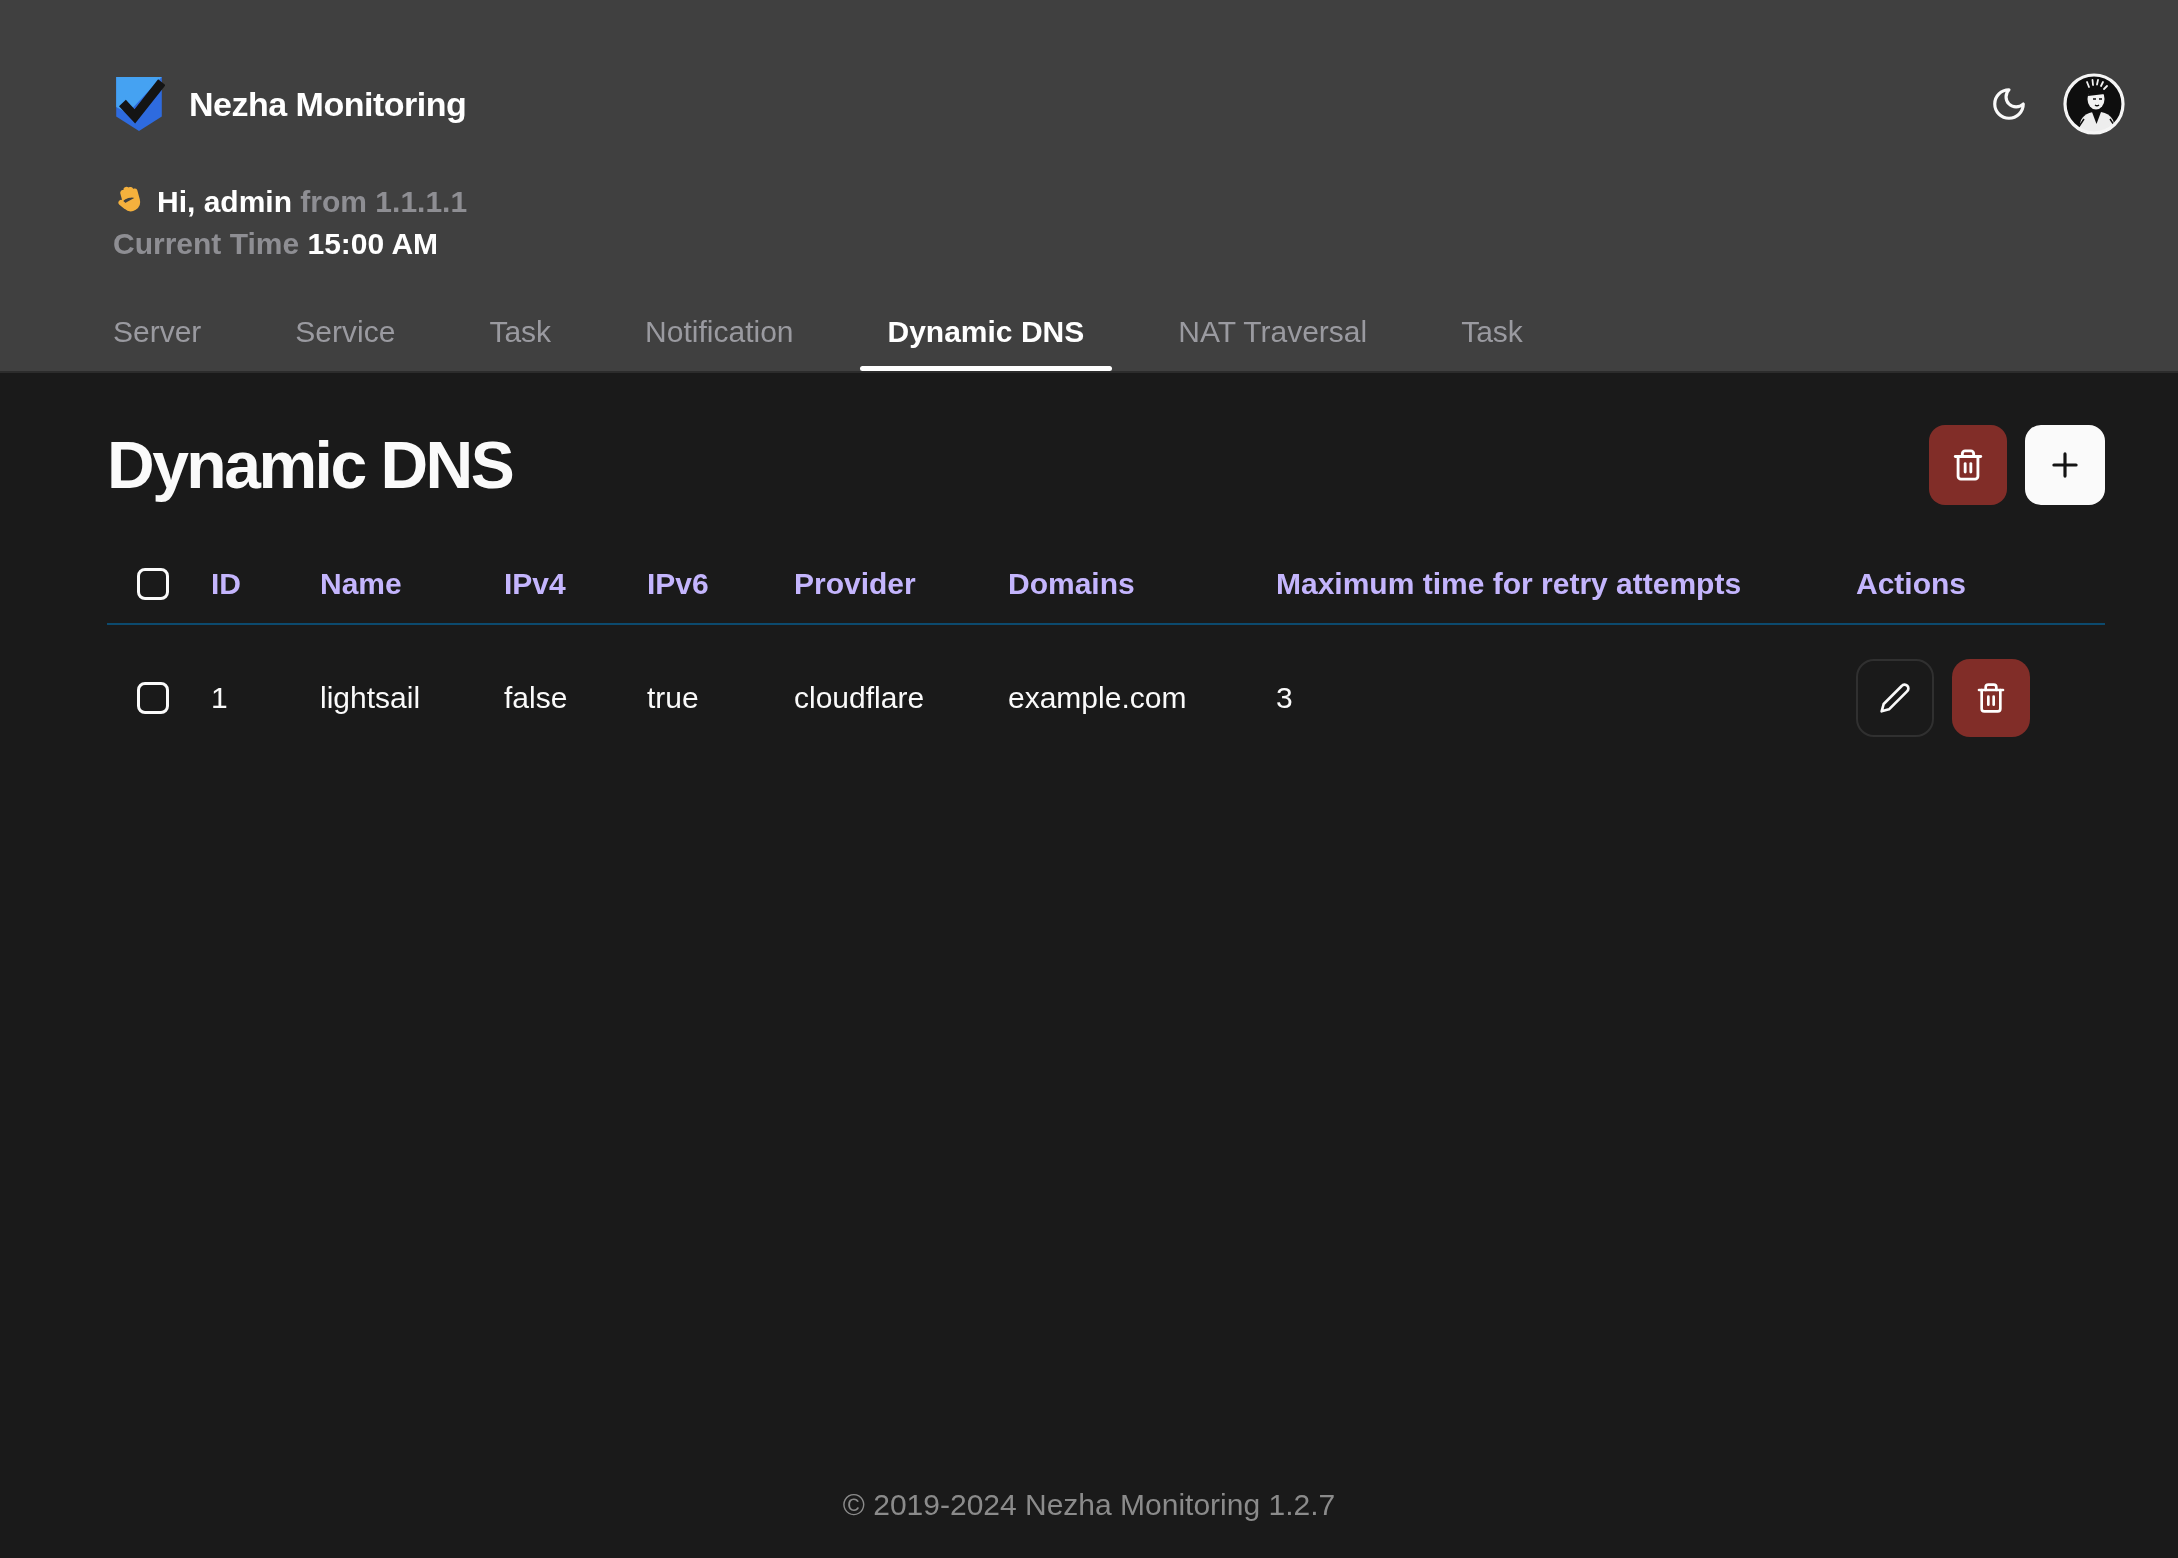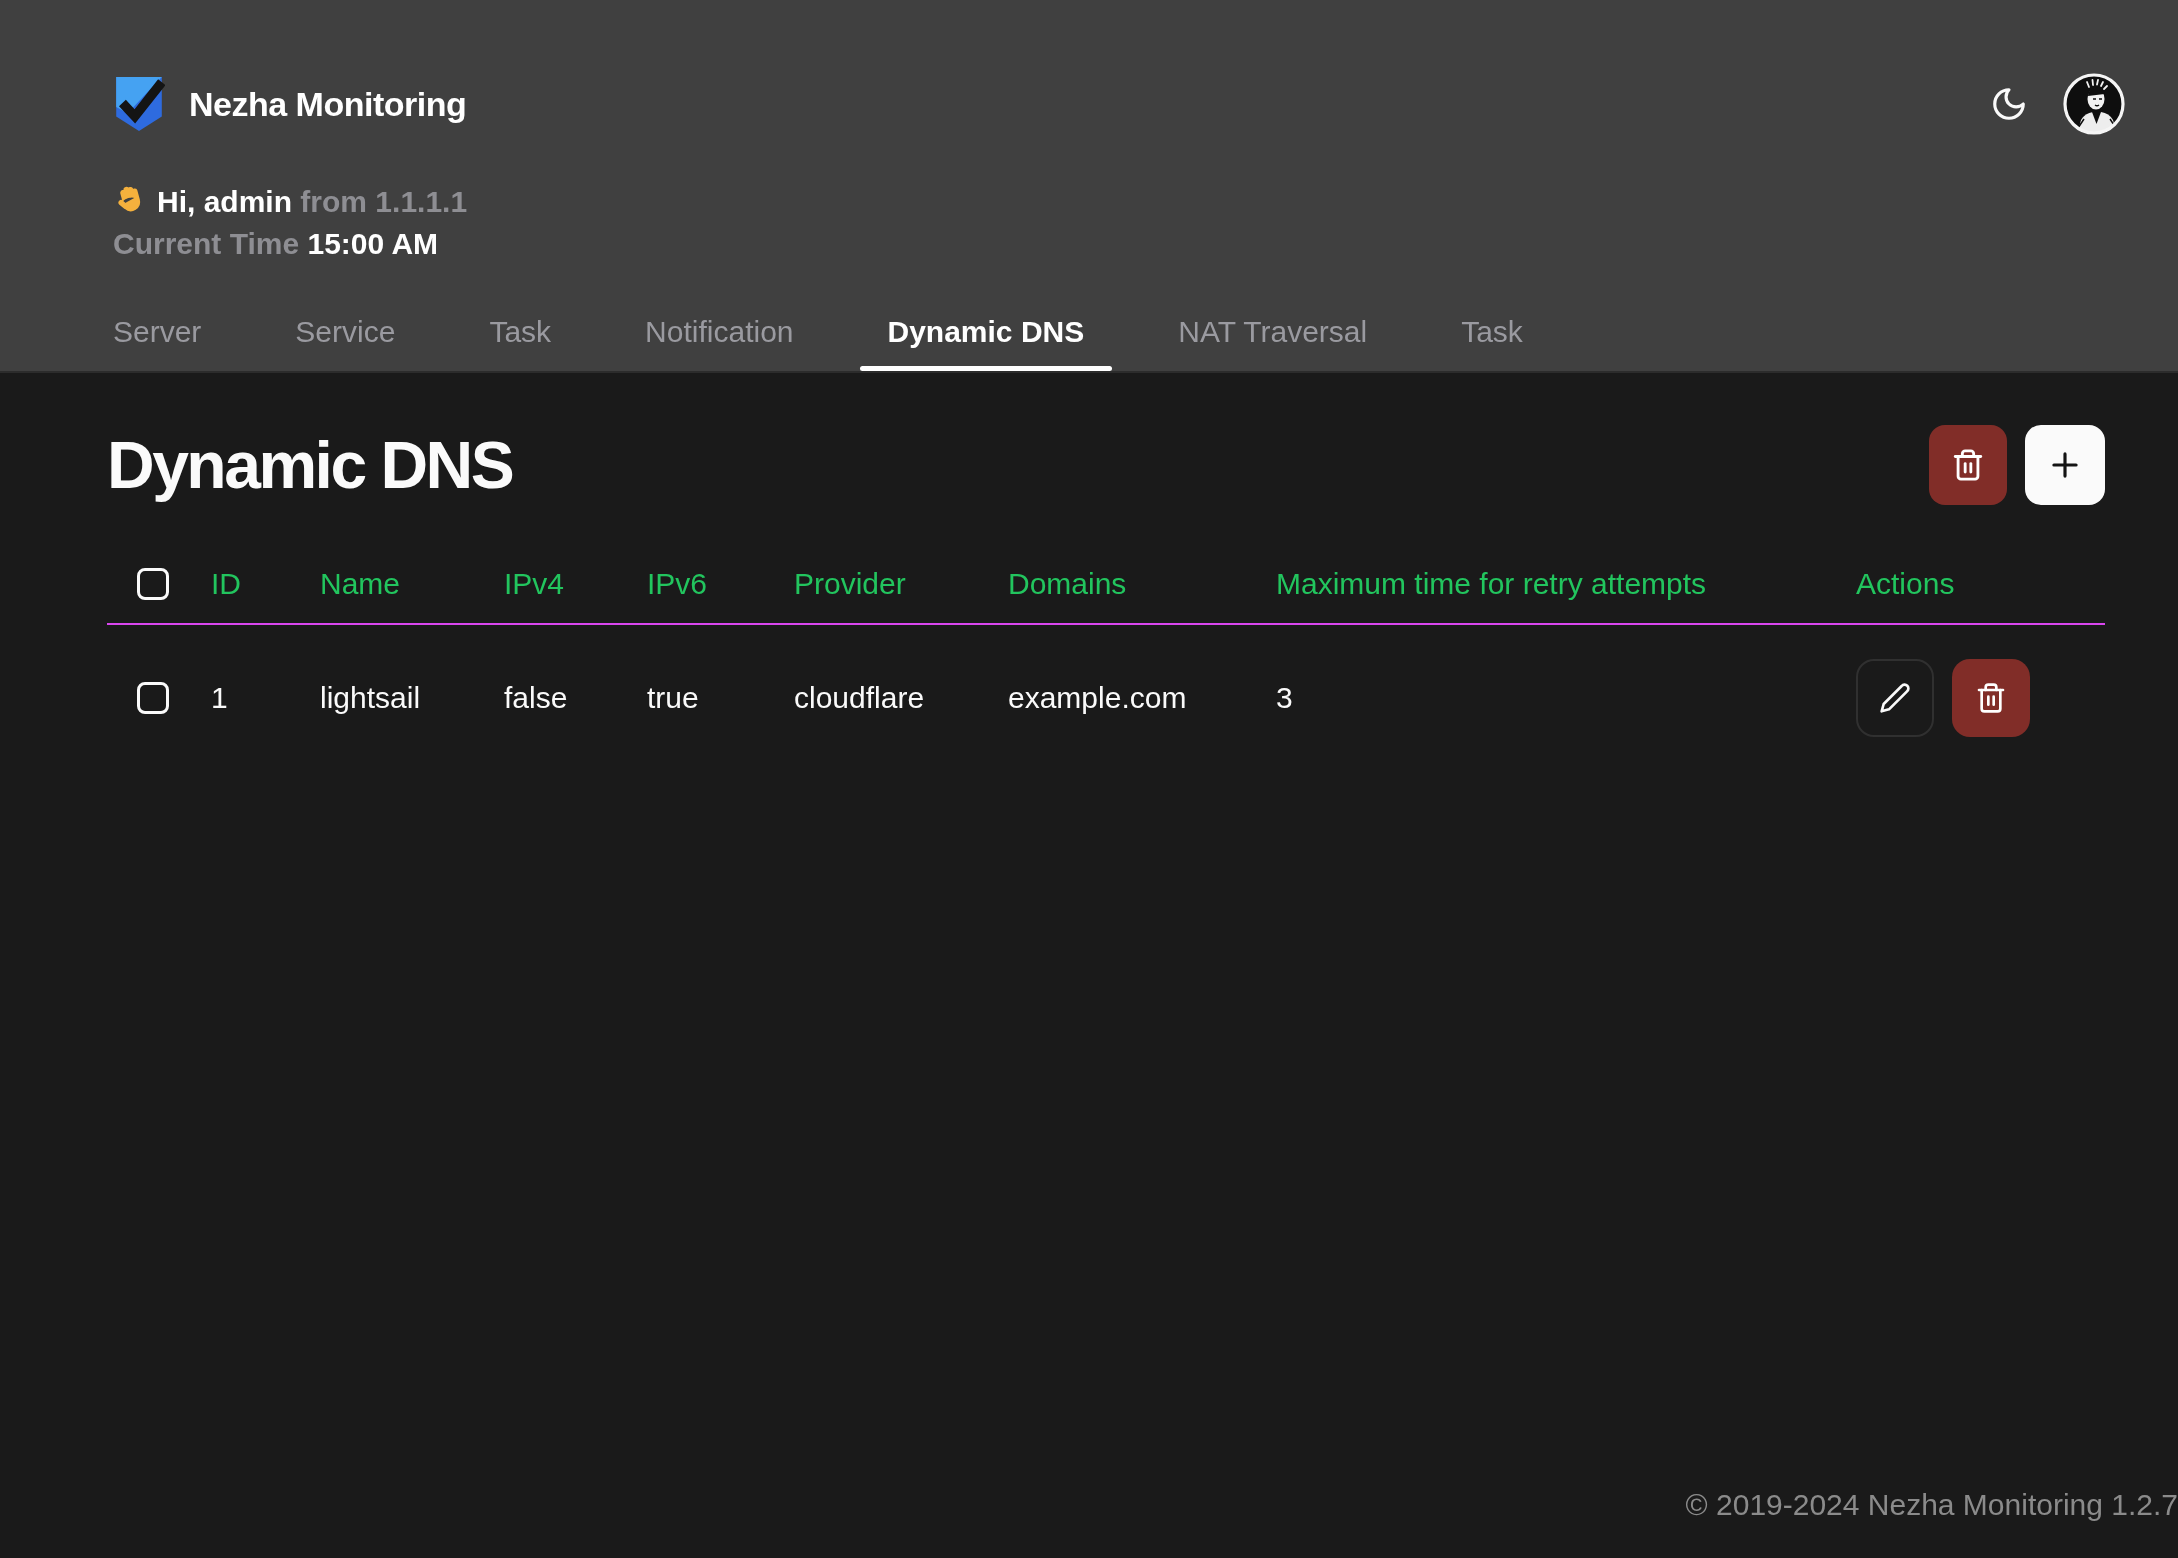--- a/index.html
+++ b/index.html
@@ -69,23 +69,23 @@
 
   
   .ddns-table { margin-top: 40px; }
   .tgrid {
     display: grid;
     grid-template-columns: 104px 109px 184px 143px 147px 214px 268px 580px 1fr;
     align-items: center;
   }
   .thead {
     height: 80px;
-    border-bottom: 2px solid #d946ef;
-    color: #22c55e;
-    font-weight: 400;
+    border-bottom: 2px solid #0c4a6e;
+    color: #c4b5fd;
+    font-weight: 700;
     font-size: 30px;
   }
   .trow {
     padding: 34px 0 22px 0;
     font-size: 30px;
     color: #fafafa;
   }
   .checkbox {
     width: 32px; height: 32px;
     margin-left: 30px;
@@ -97,21 +97,21 @@
   .actions-cell { display: flex; gap: 18px; }
   .btn-edit {
     width: 78px; height: 78px;
     background: transparent;
     border: 2px solid #303030;
     border-radius: 18px;
   }
   .btn-row-delete { width: 78px; height: 78px; border-radius: 18px; background: #812d28; border: none; }
 
   
-  footer { flex: 0 0 auto; text-align: right; padding-bottom: 36px; }
+  footer { flex: 0 0 auto; text-align: center; padding-bottom: 36px; }
   .copyright { font-size: 30px; color: #8b8b8b; }
 
   svg { display: block; }
 </style>
 </head>
 <body>
 
 <header class="site-header">
   <div class="header-top">
     <div class="brand">

